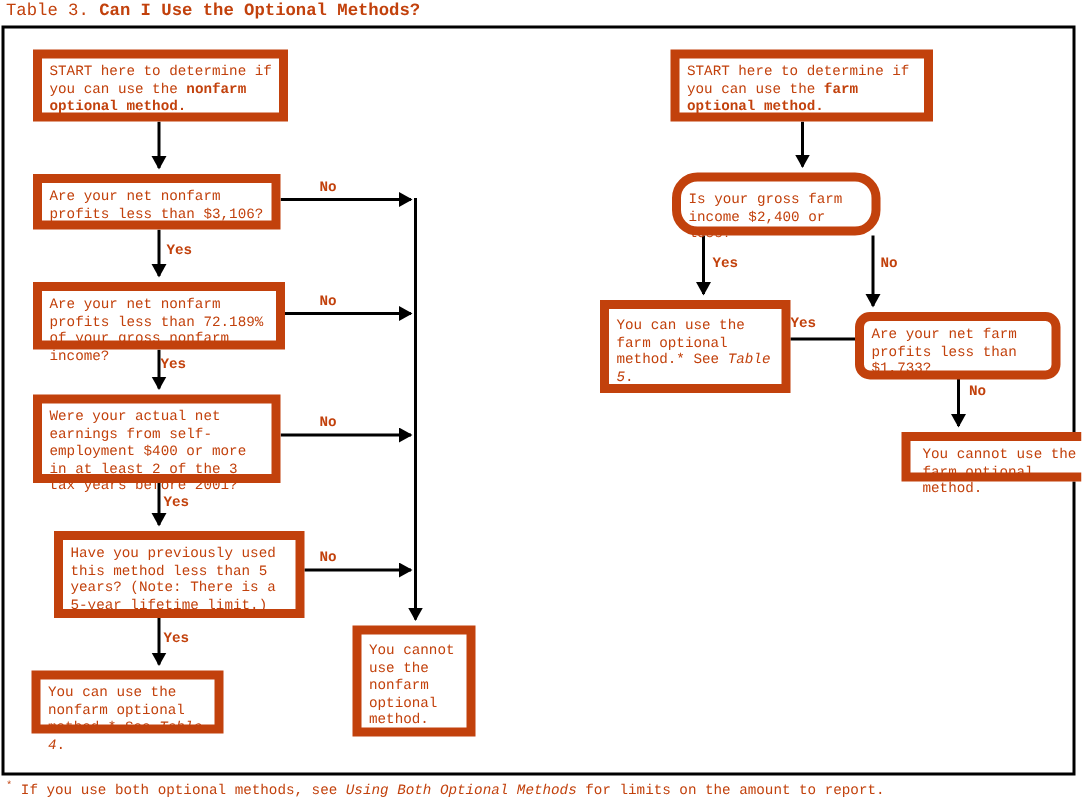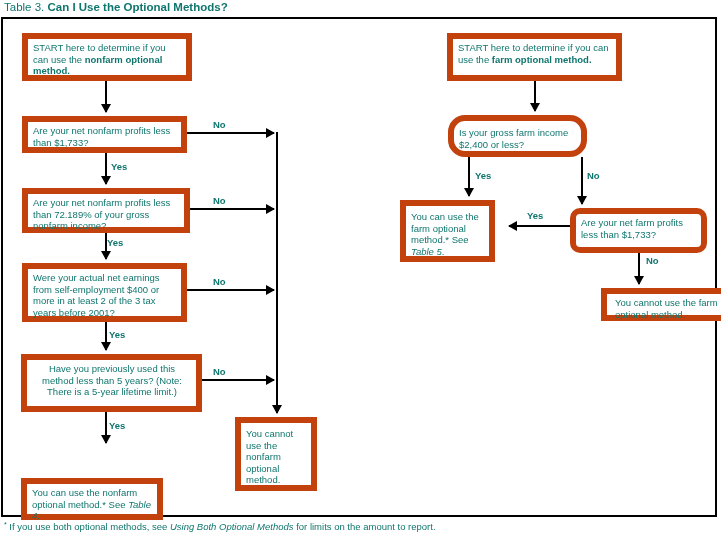--- a/index.html
+++ b/index.html
@@ -1,18 +1,18 @@
 <!DOCTYPE html>
 <html><head>
 <meta charset="utf-8">
 <style>
   html,body{margin:0;padding:0;background:#fff;}
   #stage{
     position:relative;width:721px;height:538px;background:#fff;overflow:hidden;
-    font-family:Liberation Sans, sans-serif;color:#0f766e;
+    font-family:Liberation Mono, monospace;color:#c2410c;
   }
   .title{position:absolute;left:4px;top:1px;font-size:11.5px;white-space:nowrap;}
   .title b{font-weight:bold;}
   .chart-border{position:absolute;left:1px;top:17px;width:716px;height:500px;
     border:2px solid #000;box-sizing:border-box;background:#fff;}
   .node{
     position:absolute;border:6px solid #c2410c;background:#fff;box-sizing:border-box;
     font-size:9.5px;line-height:11.5px;padding:3px 4px 2px 5px;text-align:left;
   }
   .node b{font-weight:bold;}
@@ -56,37 +56,37 @@
       <line x1="535" y1="81" x2="535" y2="111" marker-end="url(#arw)"></line>
       <line x1="469" y1="157" x2="469" y2="196" marker-end="url(#arw)"></line>
       <line x1="582" y1="157" x2="582" y2="204" marker-end="url(#arw)"></line>
       <line x1="570" y1="226" x2="509" y2="226" marker-end="url(#arw)"></line>
       <line x1="639" y1="243" x2="639" y2="284" marker-end="url(#arw)"></line>
     </g>
   </svg>
 
   <div class="node" style="left:22px;top:33px;width:170px;height:48px;"><span>START here to determine if you can use the </span><b>nonfarm optional method.</b></div>
 
-  <div class="node" style="left:22px;top:116px;width:165px;height:37px;">Are your net nonfarm profits less than $1,733?</div>
+  <div class="node" style="left:22px;top:116px;width:165px;height:37px;">Are your net nonfarm profits less than $3,106?</div>
 
   <div class="node" style="left:22px;top:188px;width:168px;height:45px;">Are your net nonfarm profits less than 72.189% of your gross nonfarm income?</div>
 
   <div class="node" style="left:22px;top:263px;width:165px;height:59px;">Were your actual net earnings from self-employment $400 or more in at least 2 of the 3 tax years before 2001?</div>
 
-  <div class="node" style="left:21px;top:354px;width:181px;height:58px;text-align:center;">Have you previously used this method less than 5 years? (Note: There is a 5-year lifetime limit.)</div>
+  <div class="node" style="left:36px;top:354px;width:167px;height:58px;">Have you previously used this method less than 5 years? (Note: There is a 5-year lifetime limit.)</div>
 
-  <div class="node" style="left:21px;top:447px;width:142px;height:42px;margin-top:31px;"><span>You can use the nonfarm optional method.* See </span><i>Table 4</i><span>.</span></div>
+  <div class="node" style="left:21px;top:447px;width:128px;height:42px;"><span>You can use the nonfarm optional method.* See </span><i>Table 4</i><span>.</span></div>
 
   <div class="node" style="left:447px;top:33px;width:175px;height:48px;"><span>START here to determine if you can use the </span><b>farm optional method.</b></div>
 
   <div class="node" style="left:235px;top:417px;width:82px;height:74px;padding-top:5px;">You cannot use the nonfarm optional method.</div>
 
   <div class="node" style="left:448px;top:115px;width:139px;height:42px;padding-top:6px;border-radius:17px;">Is your gross farm income $2,400 or less?</div>
 
-  <div class="node" style="left:400px;top:200px;width:95px;height:62px;padding-top:5px;"><span>You can use the farm optional method.* See </span><i>Table 5</i><span>.</span></div>
+  <div class="node" style="left:400px;top:200px;width:127px;height:62px;padding-top:5px;"><span>You can use the farm optional method.* See </span><i>Table 5</i><span>.</span></div>
 
   <div class="node" style="left:570px;top:208px;width:137px;height:45px;border-radius:10px;">Are your net farm profits less than $1,733?</div>
 
   <div class="node" style="left:571px;top:288px;width:137px;height:33px;padding-left:8px;margin-left:30px;">You cannot use the farm optional method.</div>
 
   <div class="branch" style="left:111px;top:161px;">Yes</div>
   <div class="branch" style="left:107px;top:237px;">Yes</div>
   <div class="branch" style="left:109px;top:329px;">Yes</div>
   <div class="branch" style="left:109px;top:420px;">Yes</div>
   <div class="branch" style="left:213px;top:119px;">No</div>

